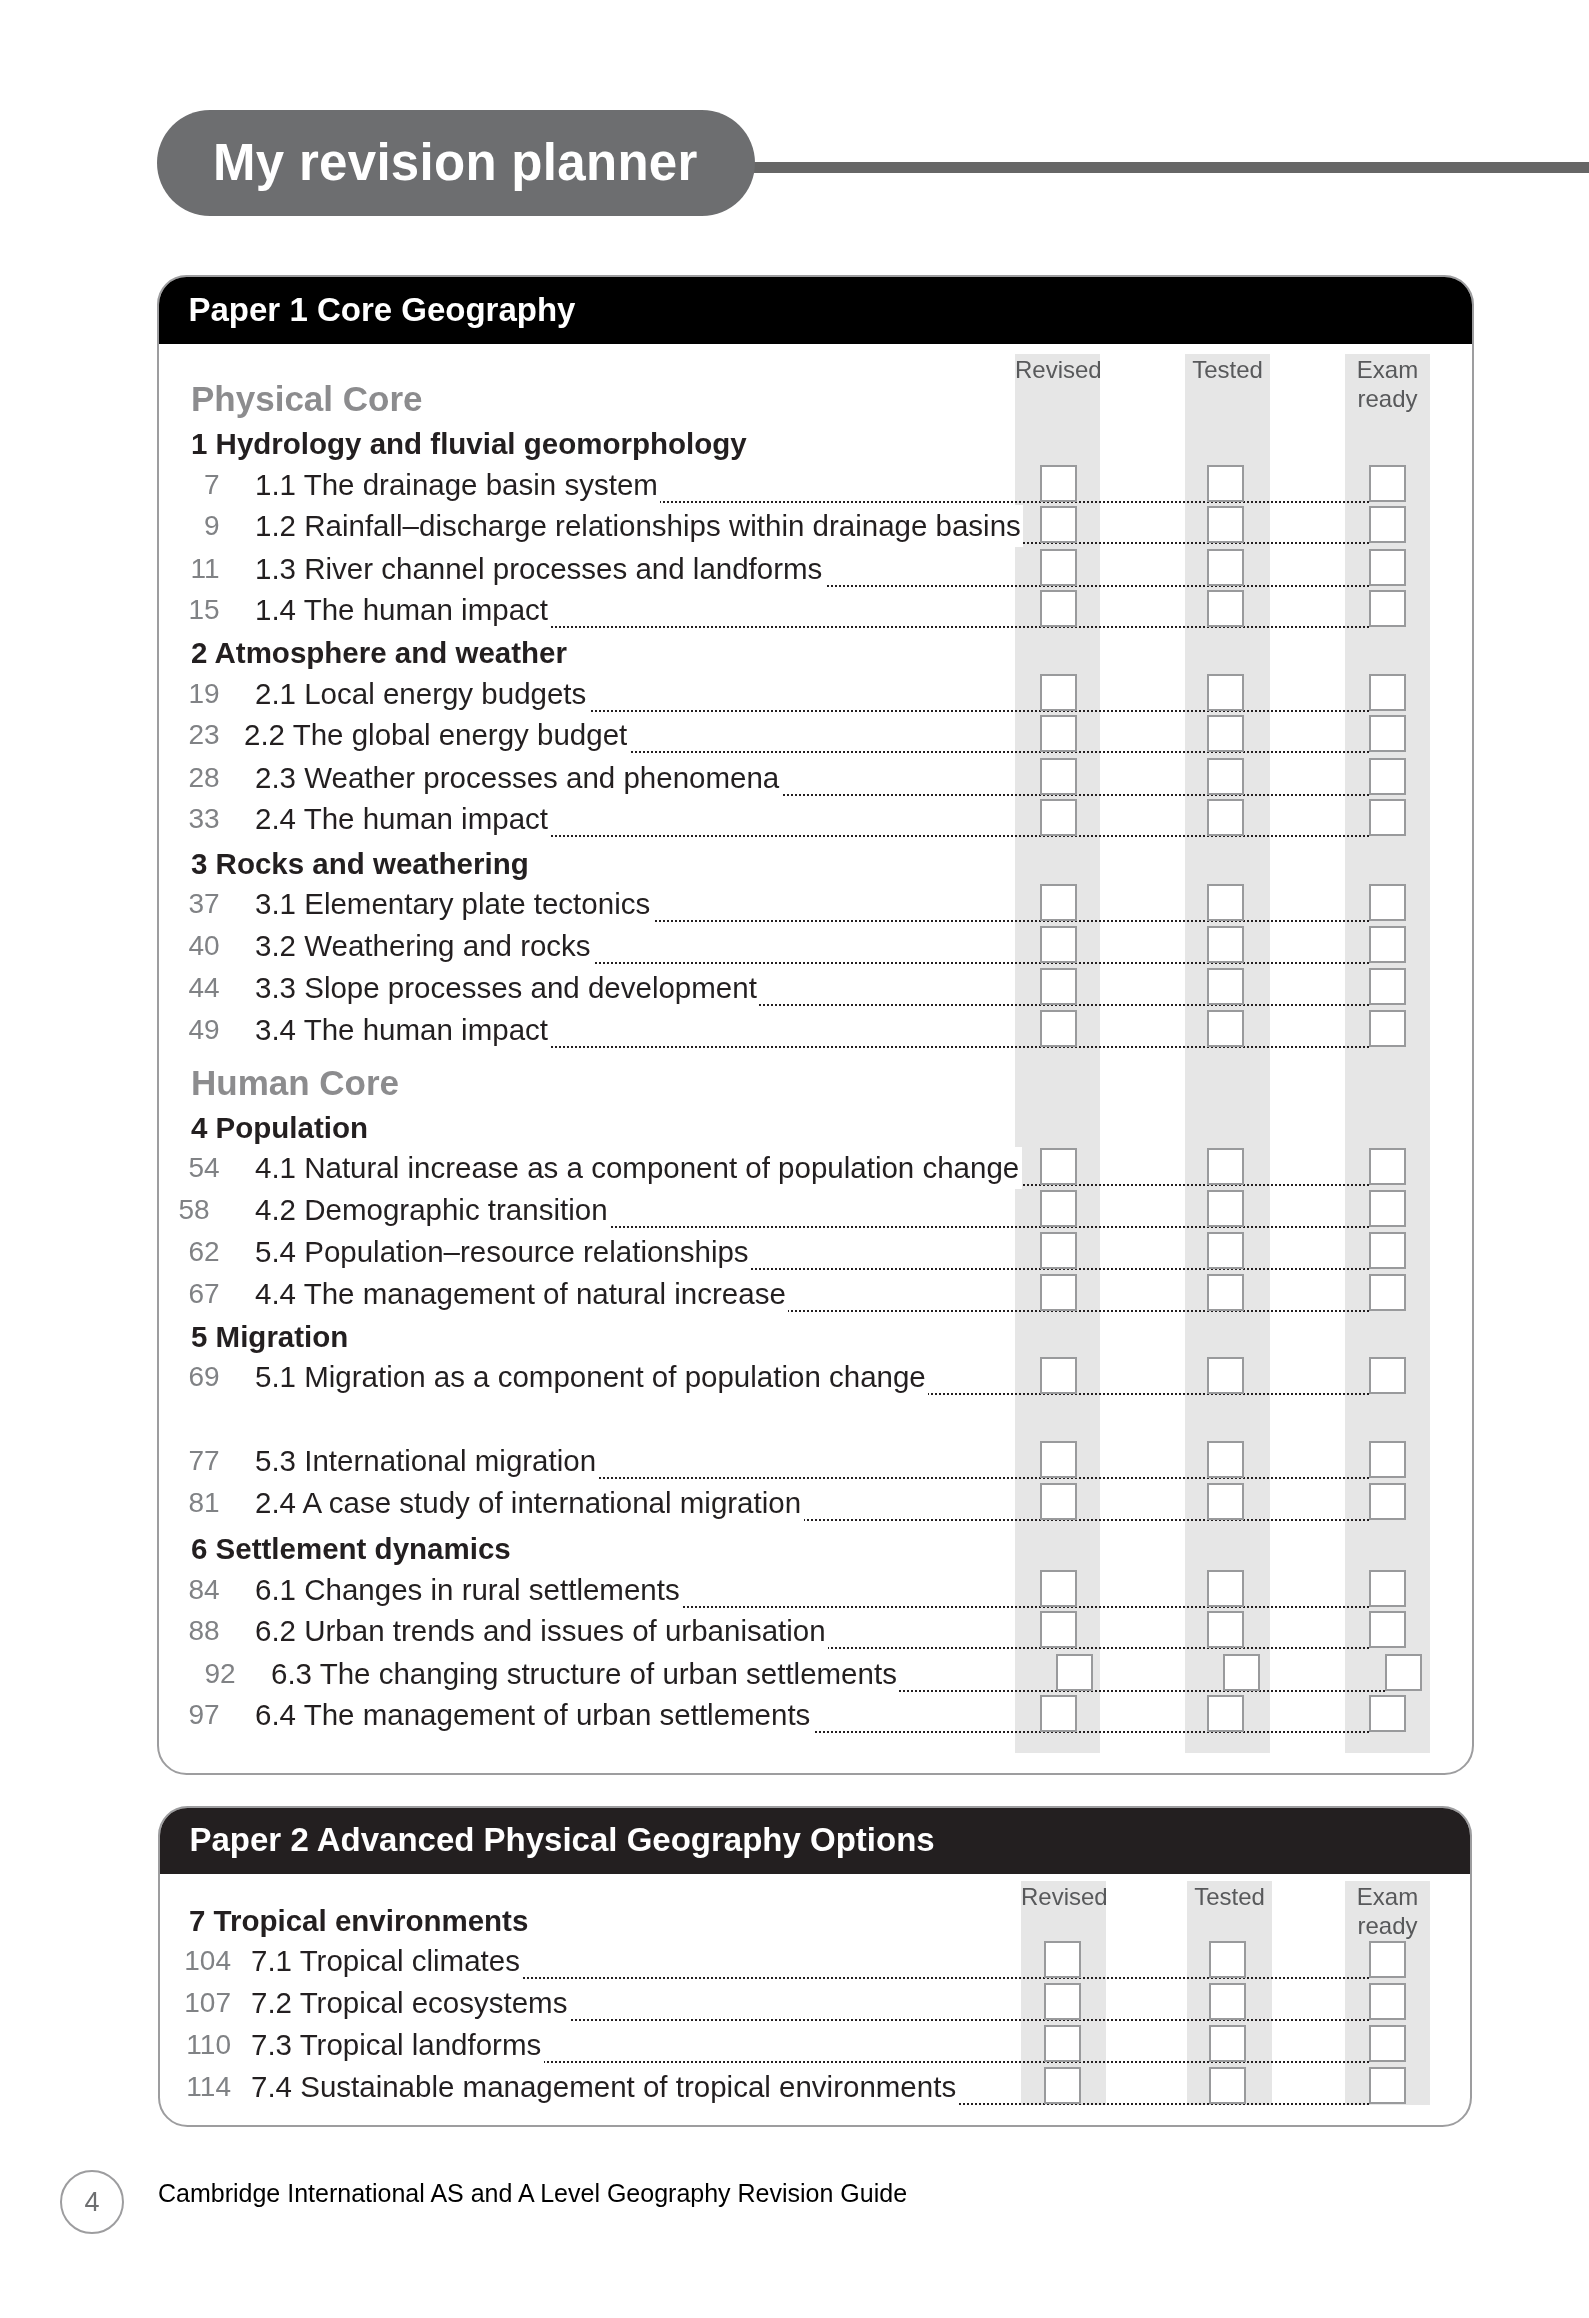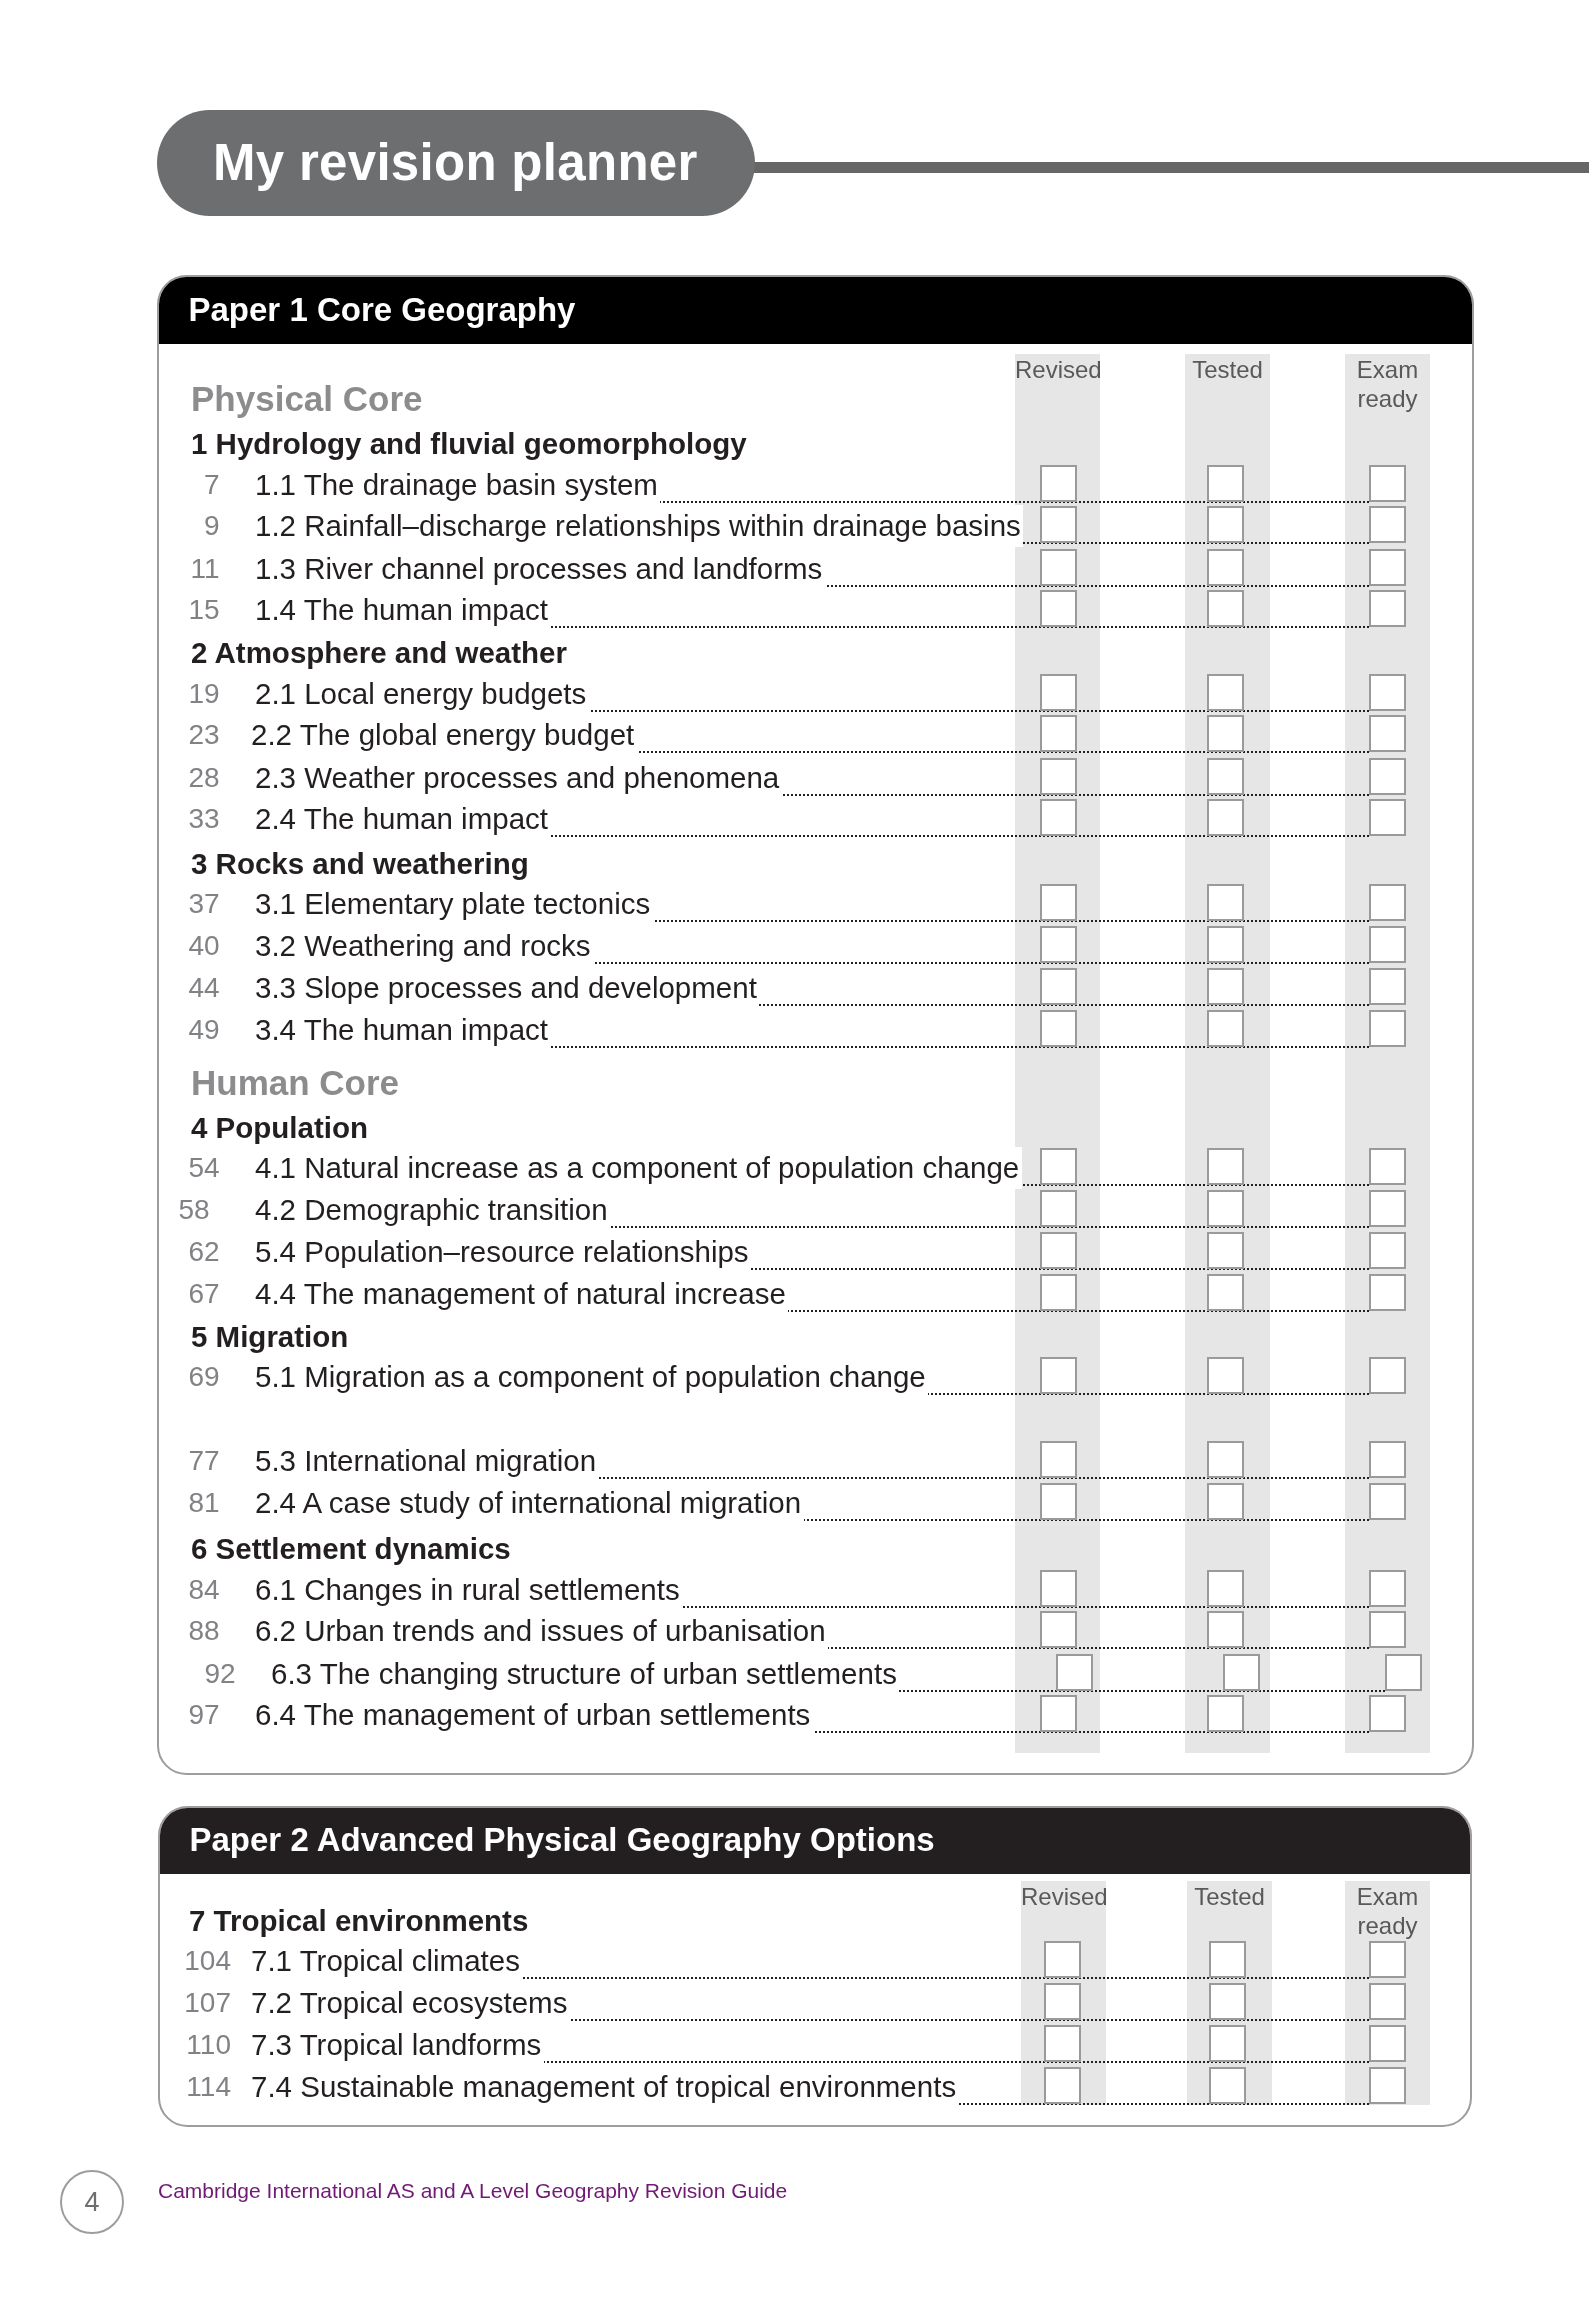--- a/index.html
+++ b/index.html
@@ -27,21 +27,21 @@
   .row { position:absolute; height:42px; }
   .row .pg { position:absolute; top:0; width:51px; text-align:right; color:#808285; font-size:28px; line-height:42px; }
   .row .leader { position:absolute; top:0; height:42px; }
   .row .leader-dots { position:absolute; left:0; right:0; bottom:3.2px; border-bottom:2.6px dotted #231f20; }
   .row .ttl { position:absolute; top:0; font-size:29.5px; line-height:42px; white-space:nowrap; background:#fff; padding-right:2.6px; color:#231f20; }
   .cb { position:absolute; width:33px; height:33px; border:2.6px solid #999a9c; background:#fff; }
 
   
   .page-circle { position:absolute; left:60px; top:2170px; width:60px; height:60px; border:2.6px solid #9d9d9f; border-radius:50%;
                  text-align:center; line-height:60px; font-size:27px; color:#6d6e70; }
-  .footer-text { position:absolute; left:158px; top:2179px; font-size:21px; color:#701a75; white-space:nowrap; }
+  .footer-text { position:absolute; left:158px; top:2179px; font-size:25px; color:#000000; white-space:nowrap; }
 </style>
 </head>
 <body>
 
 <div class="title-rule"></div>
 <div class="title-pill">
   <span class="title-text">My revision planner</span>
 </div>
 
 <div class="box" id="box1" style="left:157px; top:275px; width:1313px; height:1496px;">
@@ -111,21 +111,21 @@
       <span class="ttl" style="left:96px;">2.1 Local energy budgets</span>
       <div class="cb" role="checkbox" aria-checked="false" style="left:881px; top:1.3px;"></div>
       <div class="cb" role="checkbox" aria-checked="false" style="left:1048px; top:1.3px;"></div>
       <div class="cb" role="checkbox" aria-checked="false" style="left:1210px; top:1.3px;"></div>
     </div>
     <div class="row" style="left:0; top:437px; width:100%;">
       <span class="pg" style="left:9.6px;">23</span>
       <div class="leader" style="left:96px; width:1114px;">
         <div class="leader-dots"></div>
       </div>
-      <span class="ttl" style="left:92px;">2.2 The global energy budget</span>
+      <span class="ttl" style="left:85px;">2.2 The global energy budget</span>
       <div class="cb" role="checkbox" aria-checked="false" style="left:881px; top:1.3px;"></div>
       <div class="cb" role="checkbox" aria-checked="false" style="left:1048px; top:1.3px;"></div>
       <div class="cb" role="checkbox" aria-checked="false" style="left:1210px; top:1.3px;"></div>
     </div>
     <div class="row" style="left:0; top:480px; width:100%;">
       <span class="pg" style="left:9.6px;">28</span>
       <div class="leader" style="left:96px; width:1114px;">
         <div class="leader-dots"></div>
       </div>
       <span class="ttl" style="left:96px;">2.3 Weather processes and phenomena</span>

